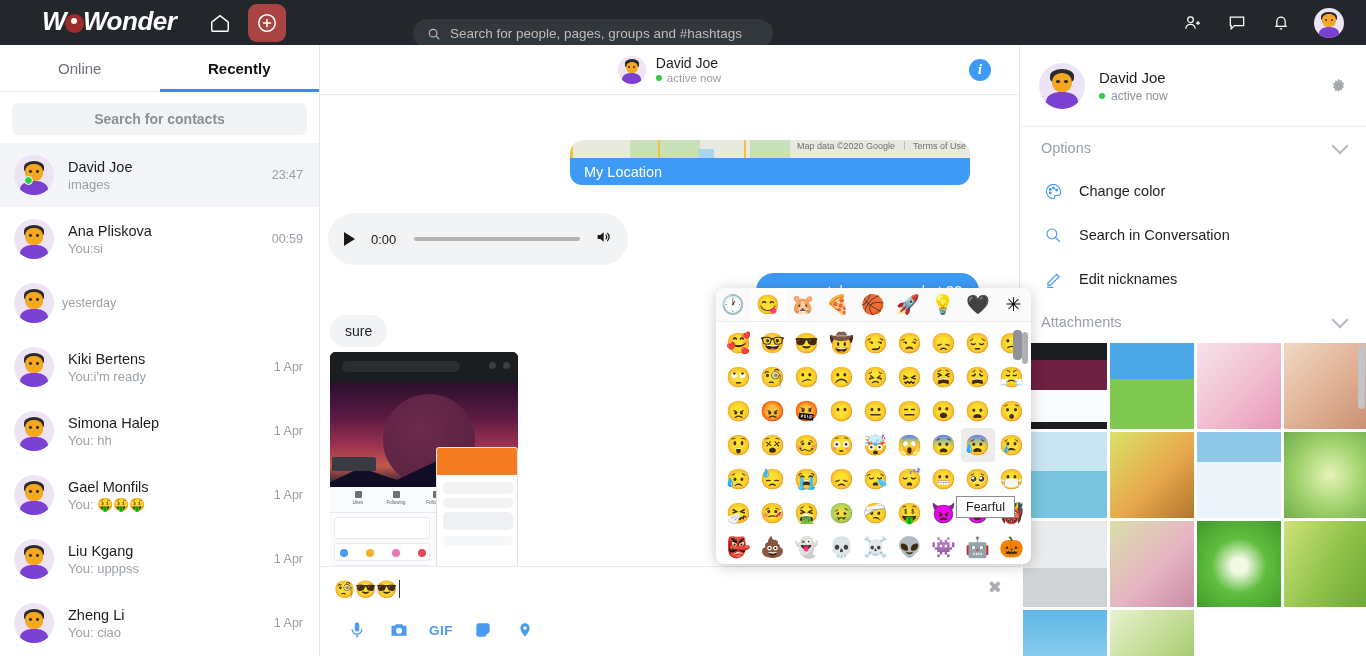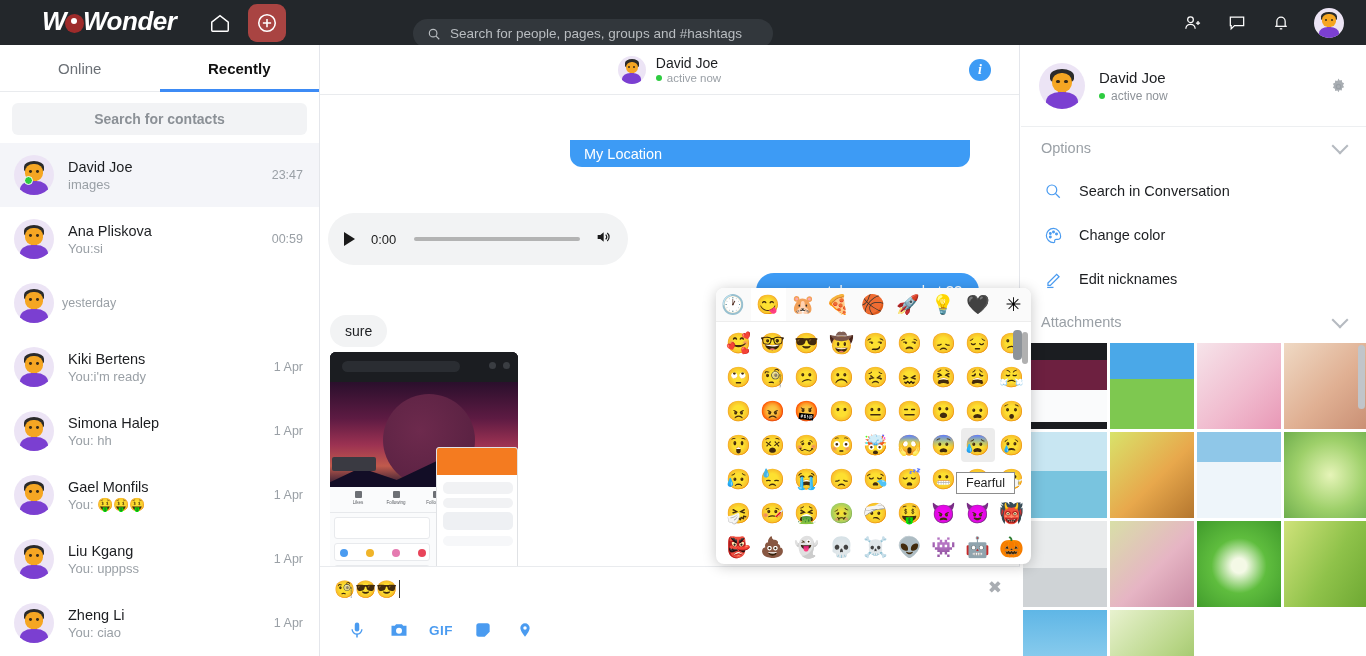--- a/index.html
+++ b/index.html
@@ -221,21 +221,21 @@
   .emoji-grid span {
     font-size: 20px; width: 34px; height: 34px; display: flex;
     align-items: center; justify-content: center; cursor: pointer; line-height: 1;
   }
   .emoji-grid span.hovered { background: #ececec; border-radius: 4px; }
   .emoji-scroll {
     position: absolute; right: 3px; top: 44px; width: 6px; height: 32px;
     background: #b0b0b0; border-radius: 3px; cursor: pointer;
   }
   .emoji-tooltip {
-    position: absolute; left: 956px; top: 472px; background: #fff;
+    position: absolute; left: 956px; top: 496px; background: #fff;
     border: 1px solid #8d8d8d; padding: 3px 9px; font-size: 12.5px; color: #222;
     z-index: 60; white-space: nowrap;
   }
 
   
   .composer {
     position: absolute; left: 0; bottom: 0; width: 700px; height: 90px;
     border-top: 1px solid #e9ebee; background: #fff;
   }
   .composer-input {
@@ -519,20 +519,33 @@
         </div>
       </div>
       <div class="info-btn">
         <span>i</span>
       </div>
     </div>
 
     <div class="chat-body">
 
       <div class="map-msg">
+        <div class="map-top">
+          <div class="green" style="left:60px;top:0;width:70px;height:18px;"></div>
+          <div class="green" style="left:180px;top:0;width:40px;height:18px;"></div>
+          <div class="road" style="left:0;top:0;width:3px;height:18px;"></div>
+          <div class="road" style="left:88px;top:0;width:2px;height:18px;"></div>
+          <div class="road" style="left:174px;top:0;width:2px;height:18px;"></div>
+          <div class="water" style="left:128px;top:9px;width:16px;height:9px;"></div>
+          <div class="map-credit">
+            <span>Map data ©2020 Google</span>
+            <span class="sep"></span>
+            <span>Terms of Use</span>
+          </div>
+        </div>
         <div class="loc-bubble">
           <span>My Location</span>
         </div>
       </div>
 
       <div class="audio-msg">
         <div class="play"></div>
         <div class="tme">0:00</div>
         <div class="bar"></div>
         <div class="spk">
@@ -750,39 +763,39 @@
       </div>
     </div>
 
     <div class="sect-head">
       <span class="lbl">Options</span>
       <span class="chev"></span>
     </div>
 
     <div class="opt-row">
       <span class="oi">
-        <svg width="18" height="18" viewBox="0 0 24 24" fill="none" stroke="#4a9bf0" stroke-width="1.6">
-          <circle cx="10.5" cy="10.5" r="6.5"></circle>
-            <path d="M15.3 15.3 L21 21"></path>
-        </svg>
-      </span>
-      <span class="ol">Search in Conversation</span>
-    </div>
-
-    <div class="opt-row">
-      <span class="oi">
         <svg width="19" height="19" viewBox="0 0 24 24" fill="none" stroke="#4a9bf0" stroke-width="1.5">
           <path d="M12 3a9 9 0 1 0 0 18c1.3 0 1.8-.9 1.5-1.8-.4-1.3.6-2.2 1.9-2.2H17a4 4 0 0 0 4-4c0-5-4-10-9-10Z"></path>
           <circle cx="8" cy="9.5" r="1.1" fill="#4a9bf0"></circle>
             <circle cx="12" cy="7.5" r="1.1" fill="#4a9bf0"></circle>
           <circle cx="15.8" cy="10" r="1.1" fill="#4a9bf0"></circle>
             <circle cx="8" cy="14" r="1.1" fill="#4a9bf0"></circle>
         </svg>
       </span>
       <span class="ol">Change color</span>
+    </div>
+
+    <div class="opt-row">
+      <span class="oi">
+        <svg width="18" height="18" viewBox="0 0 24 24" fill="none" stroke="#4a9bf0" stroke-width="1.6">
+          <circle cx="10.5" cy="10.5" r="6.5"></circle>
+            <path d="M15.3 15.3 L21 21"></path>
+        </svg>
+      </span>
+      <span class="ol">Search in Conversation</span>
     </div>
 
     <div class="opt-row">
       <span class="oi">
         <svg width="19" height="19" viewBox="0 0 24 24" fill="none" stroke="#4a9bf0" stroke-width="1.6">
           <path d="M5 16.5 16 5.5l3 3L8 19.5H5Z"></path>
             <path d="M4 22h8"></path>
         </svg>
       </span>
       <span class="ol">Edit nicknames</span>

